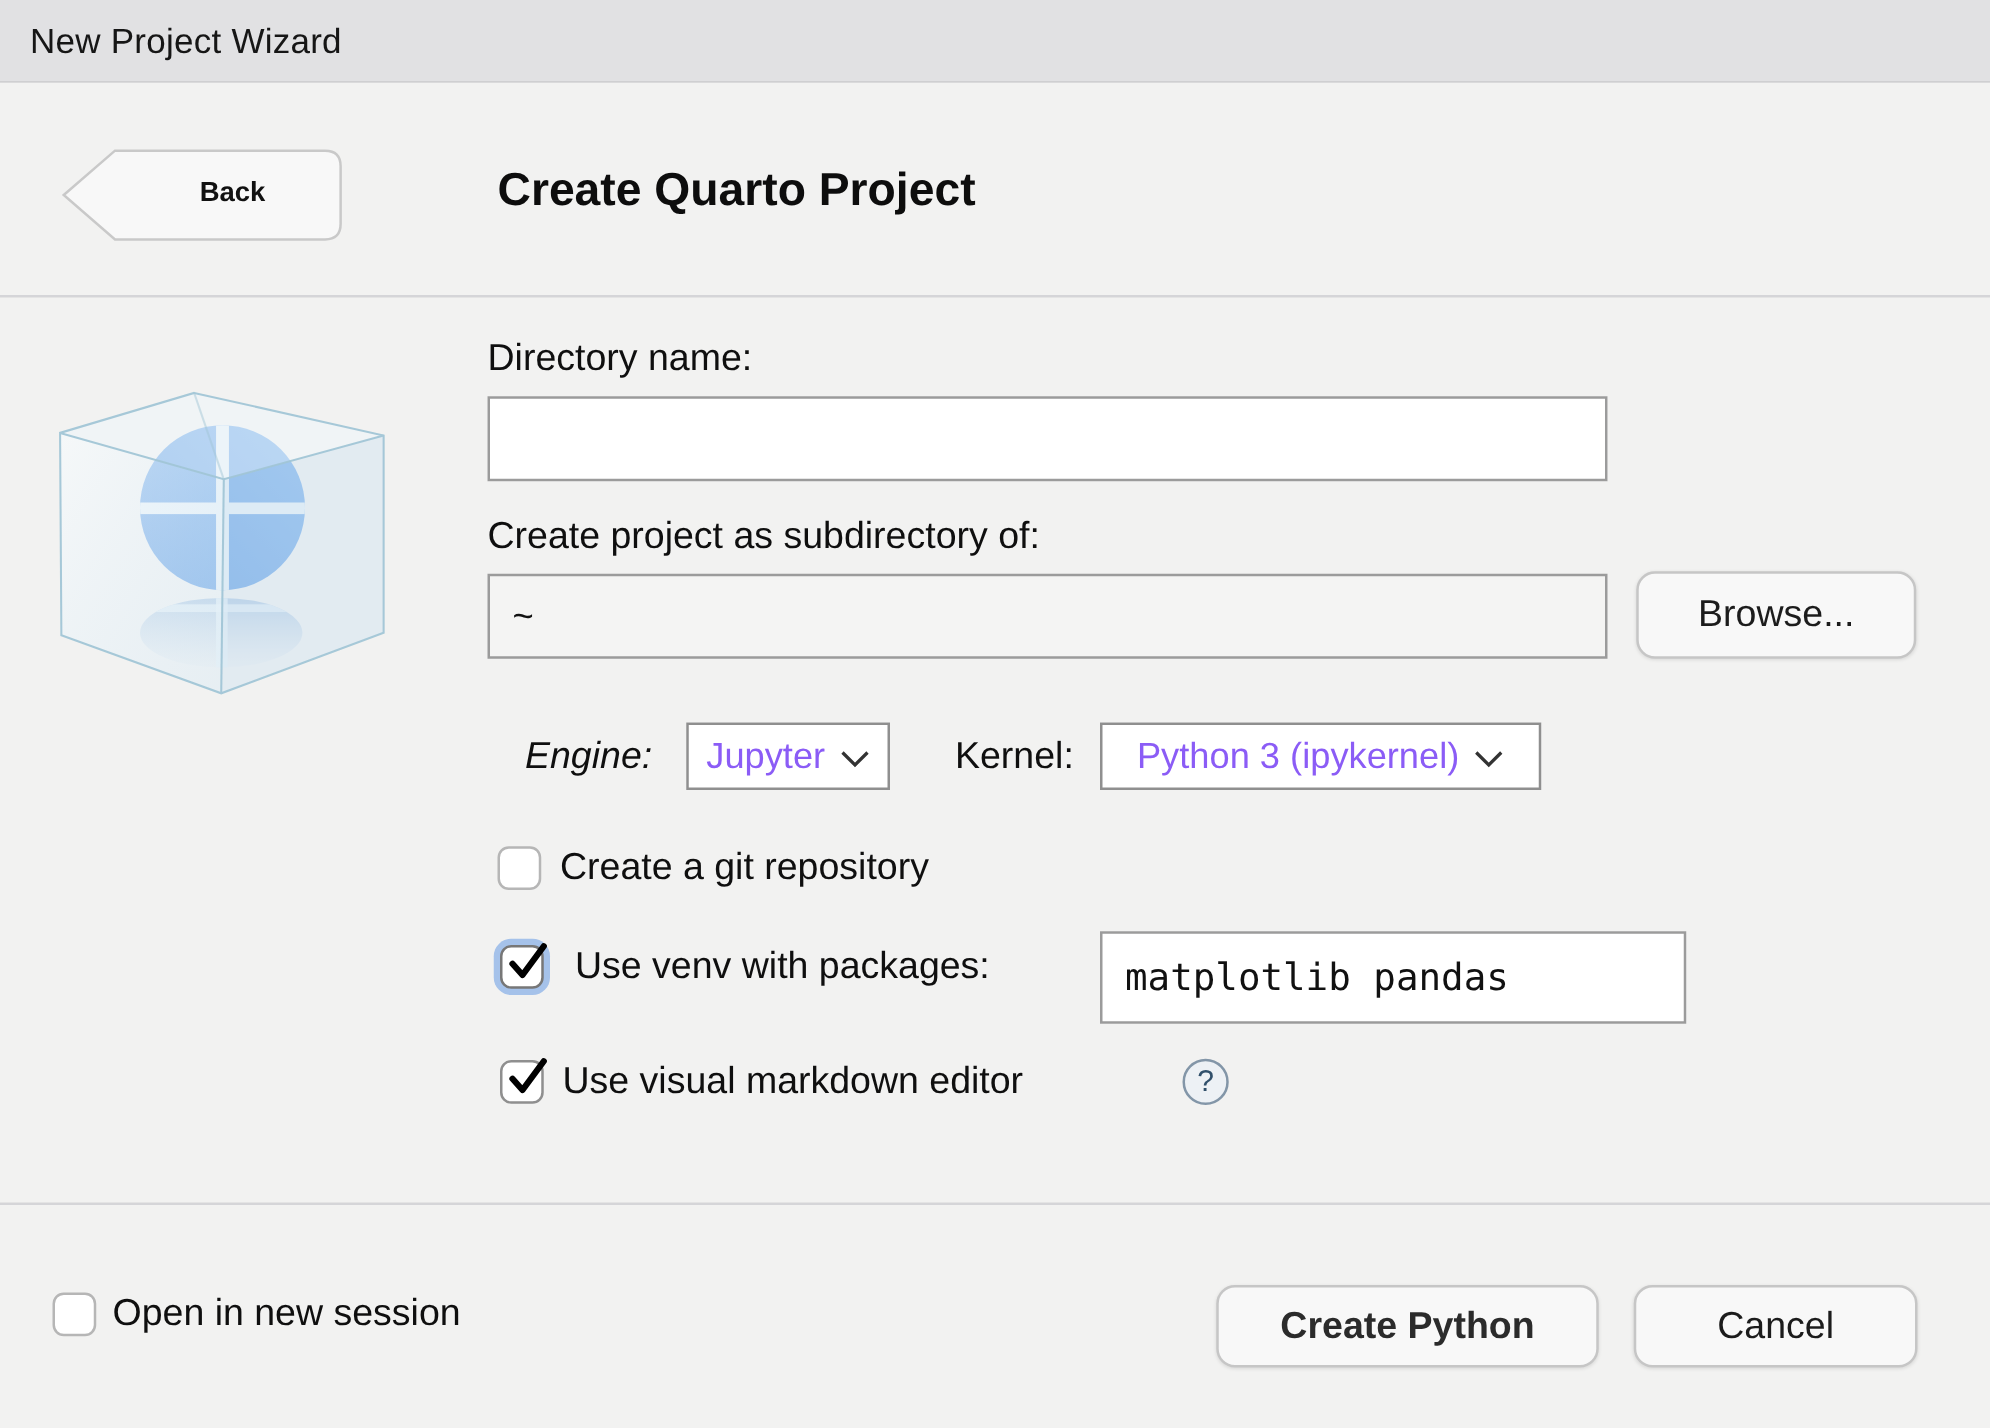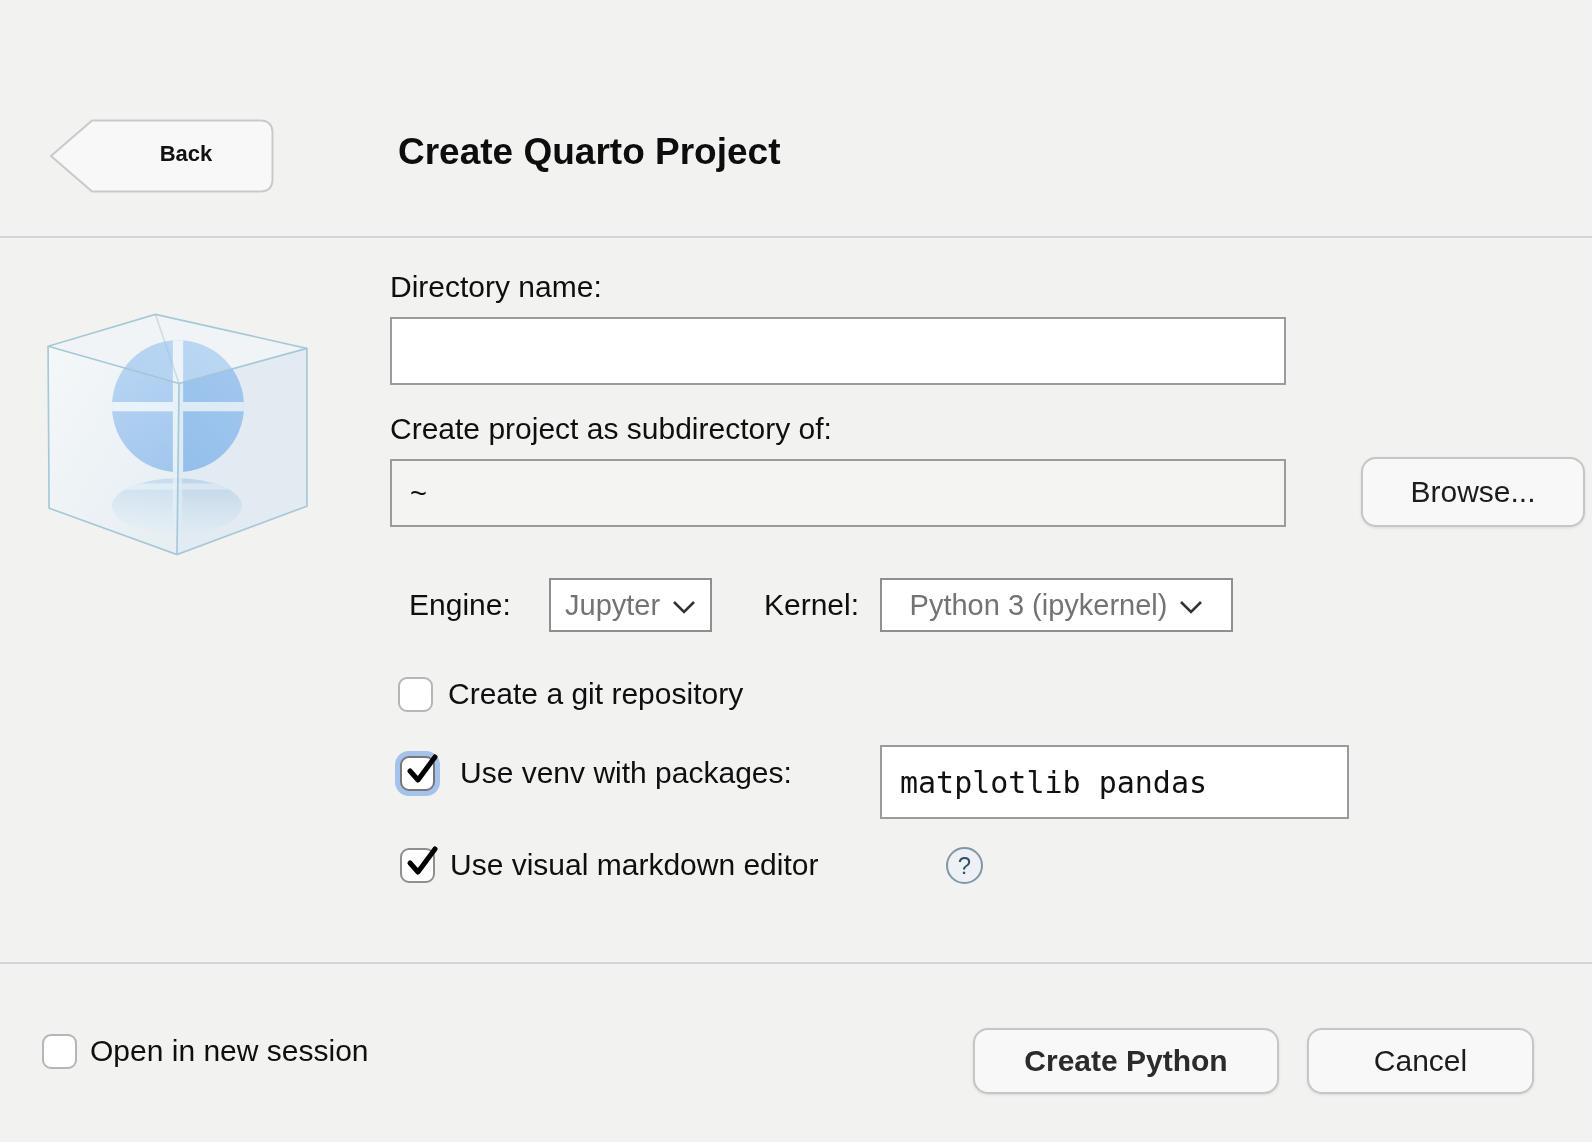--- a/index.html
+++ b/index.html
@@ -35,26 +35,26 @@
   .text-input { position:absolute; border:2px solid #9b9b9b; background:#ffffff;
     font-family:"Liberation Sans", sans-serif; font-size:29px; color:#111;
     padding:0 18px; outline:none; }
   .text-input.dim { background:#f4f4f3; }
 
   .btn { background:#f8f8f8; border:2px solid #c6c6c6; border-radius:15px;
     box-shadow:0 1px 3px rgba(0,0,0,.10); color:#1c1c1c;
     display:flex; align-items:center; justify-content:center; cursor:pointer;
     font-family:"Liberation Sans", sans-serif; }
 
-  .browse-btn { position:absolute; left:1361px; top:217px; width:224px; height:70px; font-size:30px; }
+  .browse-btn { position:absolute; left:1309px; top:217px; width:224px; height:70px; font-size:30px; }
 
   .select-box { position:absolute; height:54px; border:2px solid #8f8f8f; background:#fff;
     display:flex; align-items:center; justify-content:center; gap:12px;
     padding:0 14px; cursor:pointer; }
-  .select-box .sel-text { font-size:29px; color:#737373; }
+  .select-box .sel-text { font-size:29px; color:#8b5cf6; }
   .chevron { width:24px; height:15px; flex:0 0 auto; margin-top:4px; }
 
   
   .checkbox { position:absolute; width:35px; height:35px; background:#fff;
     border:2px solid #b6b6b6; border-radius:9px; cursor:pointer; }
   .checkbox .check { display:none; position:absolute; left:2px; top:-7px; width:36px; height:36px; }
   .checkbox.checked .check { display:block; }
   .checkbox.checked { border-color:#8f8f8f; }
   .checkbox.focus-ring { box-shadow:0 0 0 5px #a5c2ea; border-color:#777; }
   .cb-label { position:absolute; font-size:30px; color:#0f0f0f; }
@@ -72,20 +72,23 @@
   .create-btn { position:absolute; left:973px; top:64px; width:306px; height:66px;
     font-size:30px; font-weight:700; color:#2b2b2b; }
   .cancel-btn { position:absolute; left:1307px; top:64px; width:227px; height:66px;
     font-size:30px; font-weight:400; }
 </style>
 </head>
 <body>
 
 <div class="window">
 
+  <div class="titlebar">
+    <span class="title">New Project Wizard</span>
+  </div>
 
   <div class="header">
     <div class="back-btn">
       <svg viewBox="0 0 228 78">
         <path d="M 3 39 L 44 3.5 L 212 3.5 Q 224.5 3.5 224.5 16 L 224.5 62 Q 224.5 74.5 212 74.5 L 44 74.5 Z" fill="#f8f8f8" stroke="#c9c9c9" stroke-width="2"></path>
       </svg>
       <span class="back-label">Back</span>
     </div>
     <div class="page-title">Create Quarto Project</div>
   </div>
@@ -138,21 +141,21 @@
       </g>
     </svg>
 
     <div class="form-label" style="left:390px; top:30px;">Directory name:</div>
     <input class="text-input" style="left: 390px; top: 77px; width: 896px; height: 68px;" value="">
 
     <div class="form-label" style="left:390px; top:172px;">Create project as subdirectory of:</div>
     <input class="text-input dim" style="left: 390px; top: 219px; width: 896px; height: 68px;" value="~">
     <div class="btn browse-btn">Browse...</div>
 
-    <div class="form-label" style="left:409px; top:348px;">Engine:</div>
+    <div class="form-label" style="left:420px; top:348px;font-style:italic;">Engine:</div>
     <div class="select-box" style="left:549px; top:338px; min-width:162px;">
       <span class="sel-text">Jupyter</span>
       <svg class="chevron" viewBox="0 0 24 15">
         <polyline points="2,2 12,12 22,2" fill="none" stroke="#333" stroke-width="2.6"></polyline>
       </svg>
     </div>
     <div class="form-label" style="left:764px; top:348px;">Kernel:</div>
     <div class="select-box" style="left:880px; top:338px; min-width:353px;">
       <span class="sel-text">Python 3 (ipykernel)</span>
       <svg class="chevron" viewBox="0 0 24 15">

